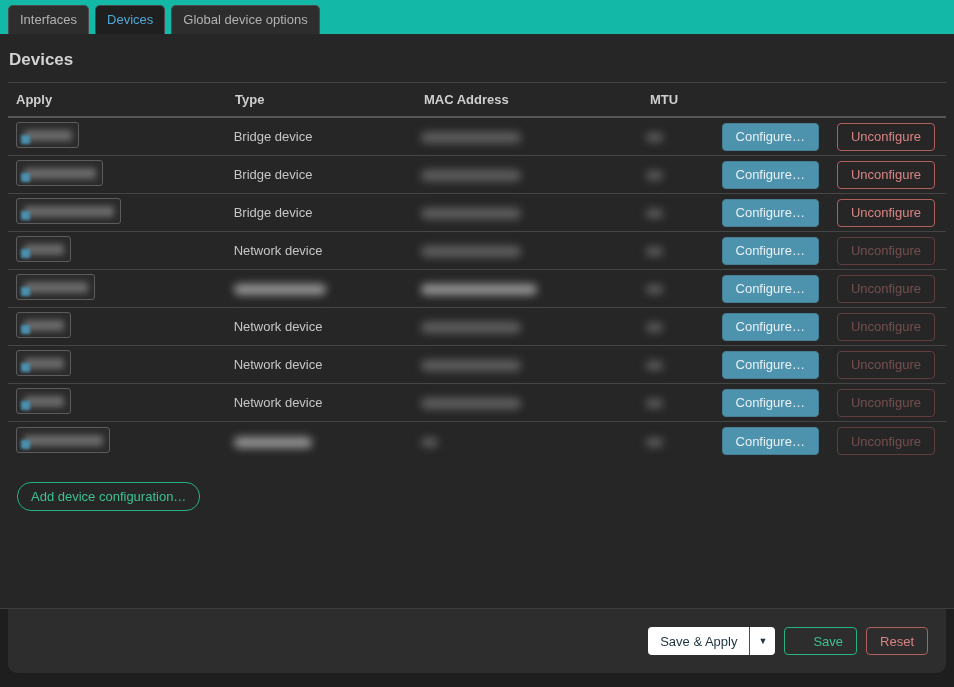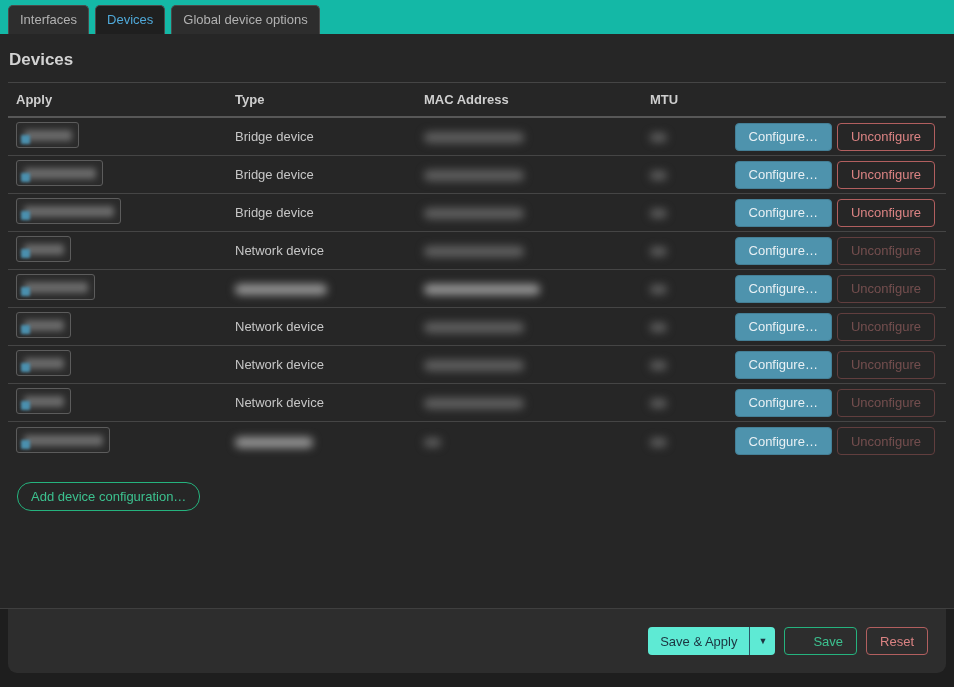--- a/index.html
+++ b/index.html
@@ -64,21 +64,21 @@
     border-bottom: 2px solid #575757;
     font-weight: bold;
     color: #cfcfcf;
     font-size: 13px;
   }
   .trow.last { border-bottom: none; }
   .c-device { width: 219px; padding-left: 8px; }
   .c-type   { width: 189px; padding-left: 8px; }
   .c-mac    { width: 226px; padding-left: 8px; }
   .c-mtu    { width: 84px;  padding-left: 8px; }
-  .c-actions{ flex: 1; display: flex; justify-content: flex-end; gap: 5px; padding-right: 11px; }
+  .c-actions{ flex: 1; display: flex; justify-content: flex-end; gap: 18px; padding-right: 11px; }
 
   
   .badge {
     position: relative;
     display: inline-block;
     height: 26px;
     border: 1px solid #5c5c5c;
     border-radius: 3px;
     background: #2b2b2b;
     overflow: hidden;
@@ -170,21 +170,21 @@
     display: flex;
     align-items: center;
     justify-content: flex-end;
     gap: 9px;
     padding-right: 18px;
   }
   .btn-split {
     display: inline-flex;
     align-items: stretch;
     height: 28px;
-    background: #5eead4;
+    background: #ffffff;
     border-radius: 4px;
     overflow: hidden;
     cursor: pointer;
   }
   .btn-split .split-main {
     display: flex; align-items: center;
     padding: 0 12px;
     color: #1c3440;
     font-size: 13px;
   }

